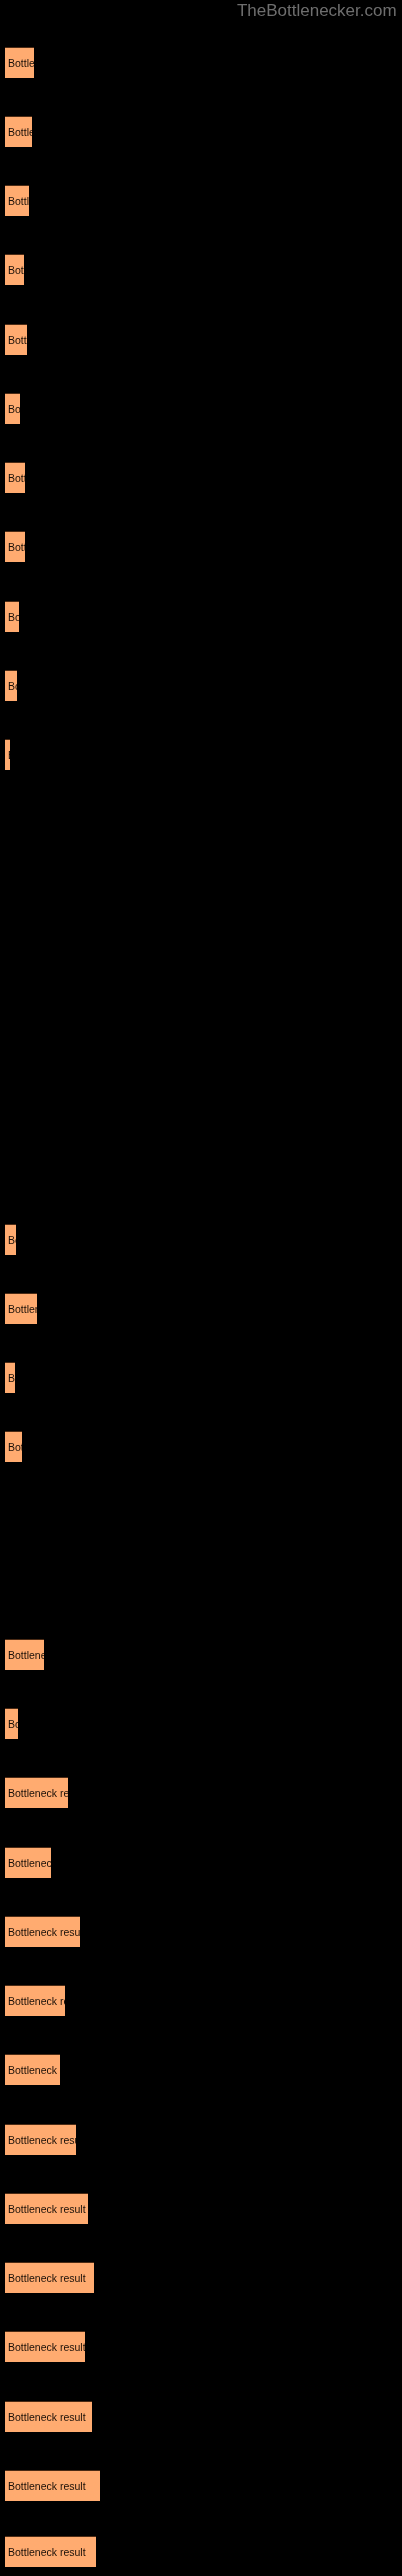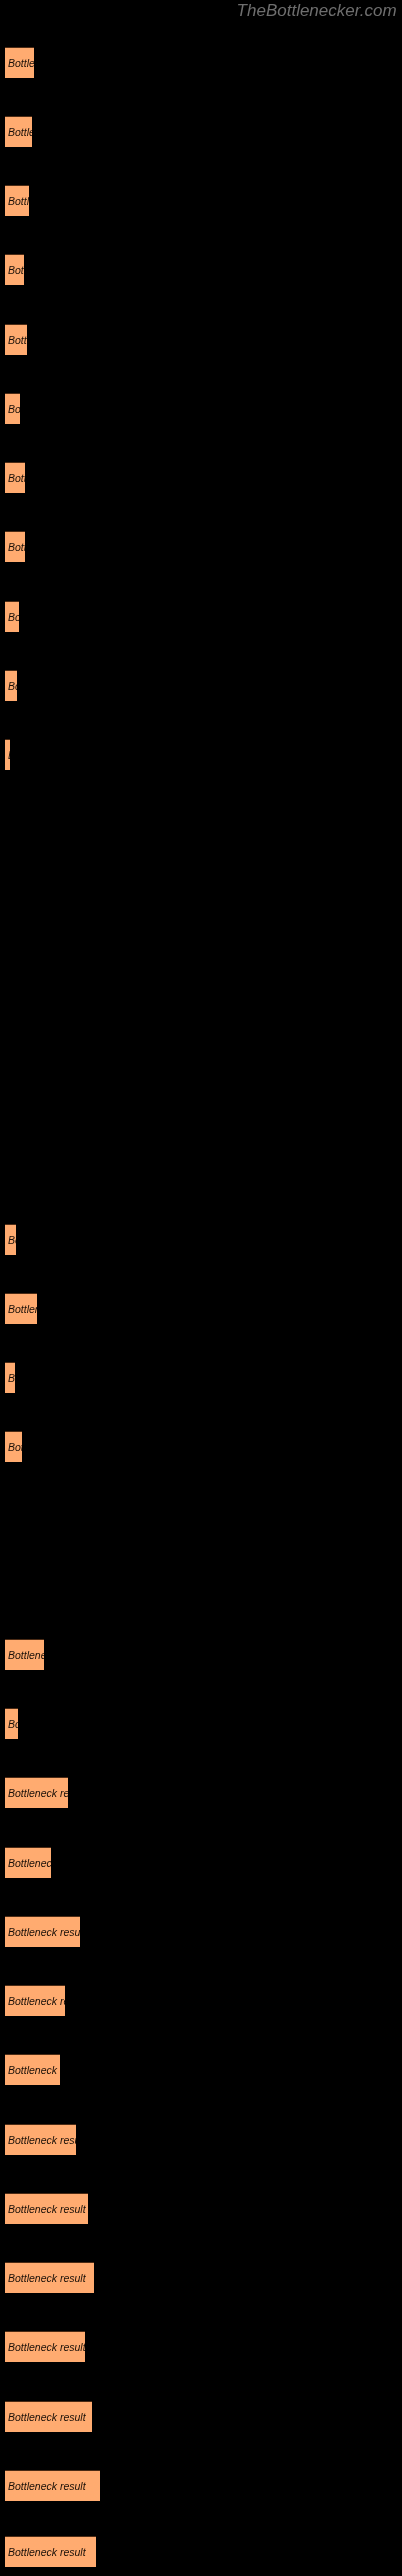--- a/index.html
+++ b/index.html
@@ -13,21 +13,20 @@
     position: relative;
     overflow: hidden;
     font-family: "Liberation Sans", sans-serif;
   }
   #chart-root {
     position: absolute;
     left: 0; top: 0;
     width: 403px;
     height: 2576px;
     background: #000000;
-    font-style: italic;
   }
   .watermark {
     position: absolute;
     right: 6.4px;
     top: 0.8px;
     font-size: 17px;
     color: #6e6e6e;
     font-family: "Liberation Sans", sans-serif;
     letter-spacing: 0px;
     white-space: nowrap;

